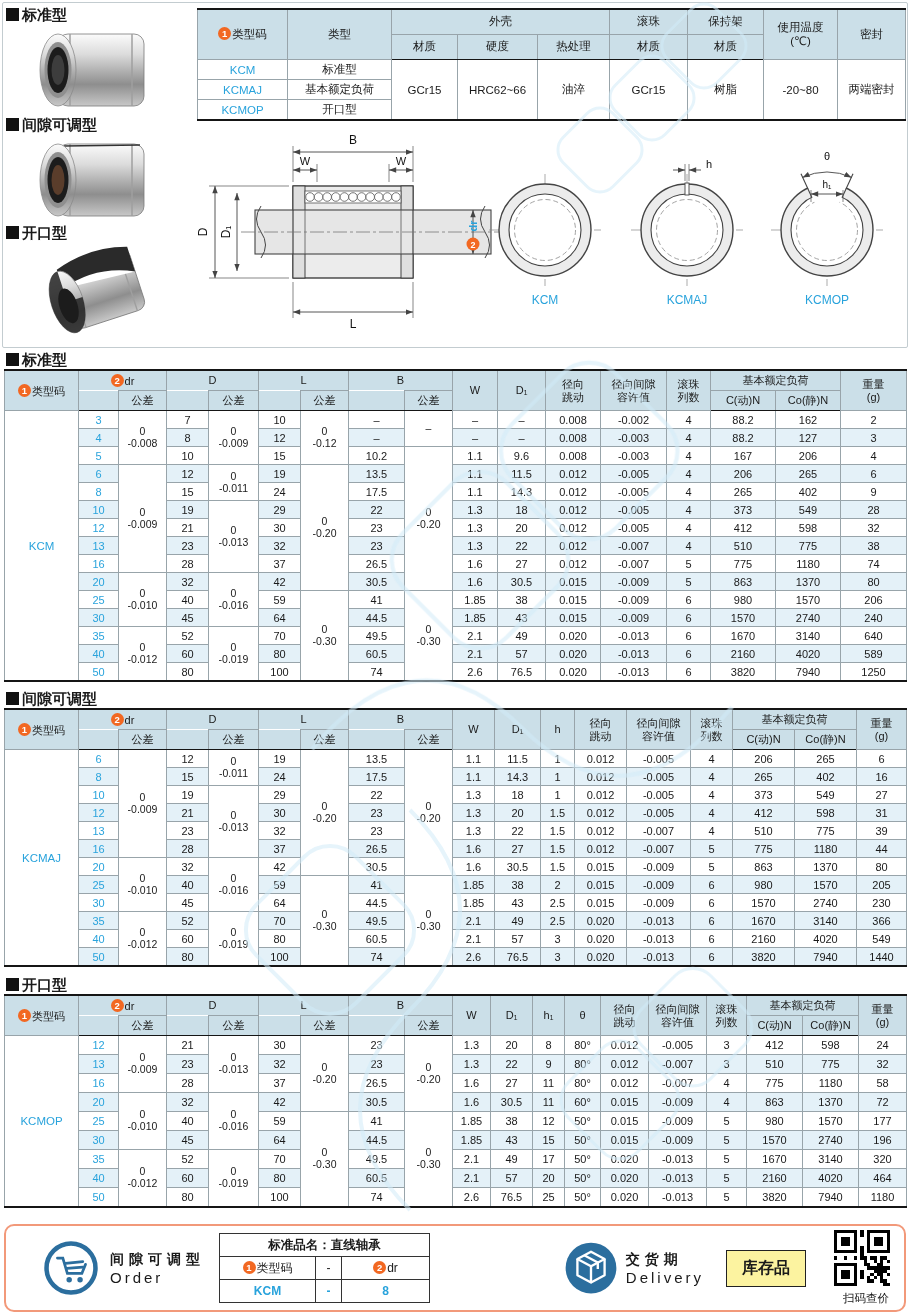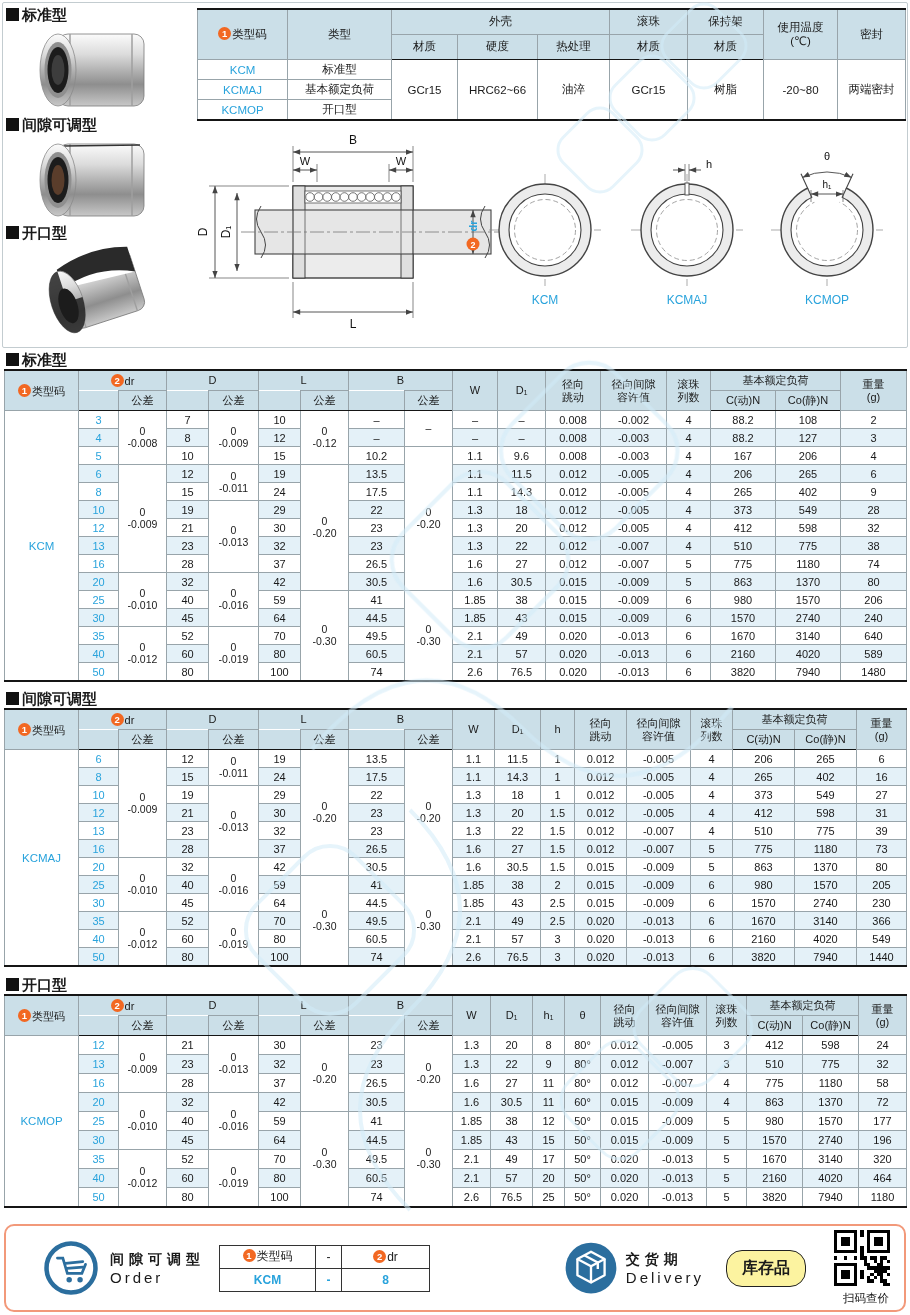--- a/index.html
+++ b/index.html
@@ -71,21 +71,21 @@
     border:2px solid #f2997a;border-radius:10px;z-index:2;background:#fff;
     display:flex;align-items:center;
   }
   .ic-title{font-size:14px;font-weight:bold;letter-spacing:5px;white-space:nowrap;}
   .ic-sub{font-size:15px;letter-spacing:3px;white-space:nowrap;}
   .ordtable{border-collapse:collapse;table-layout:fixed;margin-left:14px;}
   .ordtable td{border:1.5px solid #333;text-align:center;font-size:12px;height:22px;padding:0 4px;white-space:nowrap;}
   .ordtable .hd{font-weight:bold;font-size:12.5px;}
   .ordtable .blue{color:#29a3dc;font-weight:bold;}
   #stock-badge{
-    background:#fcf3a0;border:1.5px solid #222;border-radius:16px;
+    background:#fcf3a0;border:1.5px solid #222;border-radius:0;
     font-size:16px;font-weight:bold;padding:7px 15px;margin-left:22px;white-space:nowrap;
   }
   #qrblock{margin-left:28px;margin-right:14px;text-align:center;}
   #qrcap{font-size:11.5px;margin-top:1px;margin-left:8px;}
   
   .wm{position:absolute;left:0;top:0;z-index:5;pointer-events:none;}
 </style>
 </head>
 <body>
 
@@ -369,21 +369,21 @@
             <div>-0.12</div>
           </td>
           <td>–</td>
           <td rowspan="2" class="tolc">–</td>
           <td>–</td>
           <td>–</td>
           <td>0.008</td>
           <td>-0.002</td>
           <td>4</td>
           <td>88.2</td>
-          <td>108</td>
+          <td>162</td>
           <td>2</td>
         </tr>
         <tr>
           <td class="alt drv">4</td>
           <td class="alt">8</td>
           <td class="alt">12</td>
           <td class="alt">–</td>
           <td class="alt">–</td>
           <td class="alt">–</td>
           <td class="alt">0.008</td>
@@ -610,21 +610,21 @@
           <td>80</td>
           <td>100</td>
           <td>74</td>
           <td>2.6</td>
           <td>76.5</td>
           <td>0.020</td>
           <td>-0.013</td>
           <td>6</td>
           <td>3820</td>
           <td>7940</td>
-          <td>1480</td>
+          <td>1250</td>
         </tr>
       </tbody>
     </table>
   </div>
 
 <div class="sec-title" style="top:690px"><span class="sq"></span><span>间隙可调型</span></div>
 <div class="tbl-host" style="top:708px" id="host1">
     <table class="spec t2">
       <colgroup>
         <col style="width: 74px;">
@@ -778,21 +778,21 @@
           <td class="alt">37</td>
           <td class="alt">26.5</td>
           <td class="alt">1.6</td>
           <td class="alt">27</td>
           <td class="alt">1.5</td>
           <td class="alt">0.012</td>
           <td class="alt">-0.007</td>
           <td class="alt">5</td>
           <td class="alt">775</td>
           <td class="alt">1180</td>
-          <td class="alt">73</td>
+          <td class="alt">44</td>
         </tr>
         <tr>
           <td class="drv">20</td>
           <td rowspan="3" class="tolc">
             <div>0</div>
             <div>-0.010</div>
           </td>
           <td>32</td>
           <td rowspan="3" class="tolc">
             <div>0</div>
@@ -1164,20 +1164,23 @@
     <div class="ic-title">间隙可调型</div>
     <div class="ic-sub">Order</div>
   </div>
   <table class="ordtable">
     <colgroup>
         <col style="width:96px">
         <col style="width:26px">
         <col style="width:88px">
       </colgroup>
     <tbody>
+        <tr>
+          <td colspan="3" class="hd">标准品名：直线轴承</td>
+        </tr>
     <tr>
       <td><span class="nb">1</span><span>类型码</span></td>
       <td>-</td>
       <td><span class="nb">2</span><span>dr</span></td>
     </tr>
     <tr>
       <td class="blue">KCM</td>
       <td class="blue">-</td>
       <td class="blue">8</td>
     </tr>

